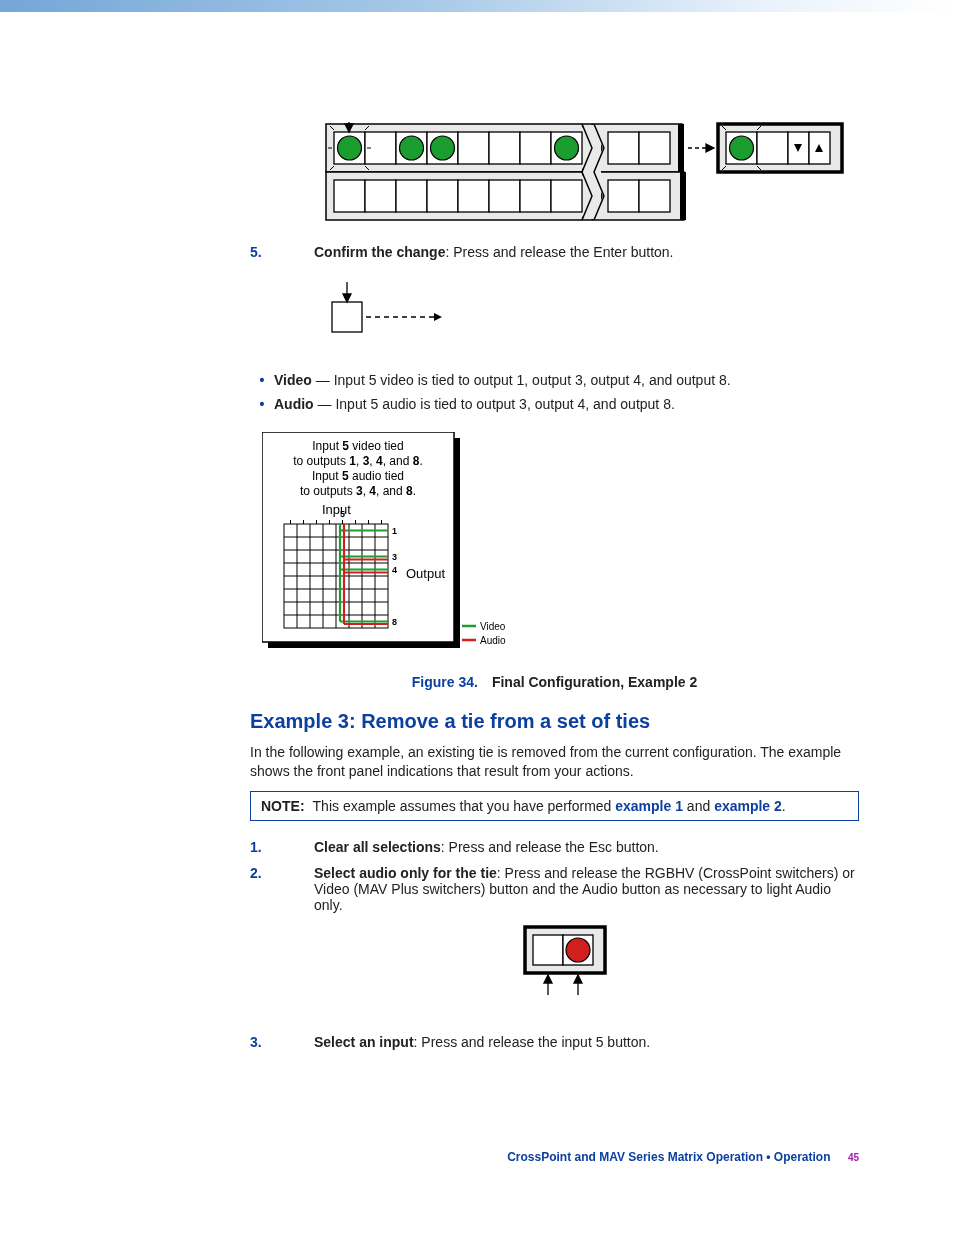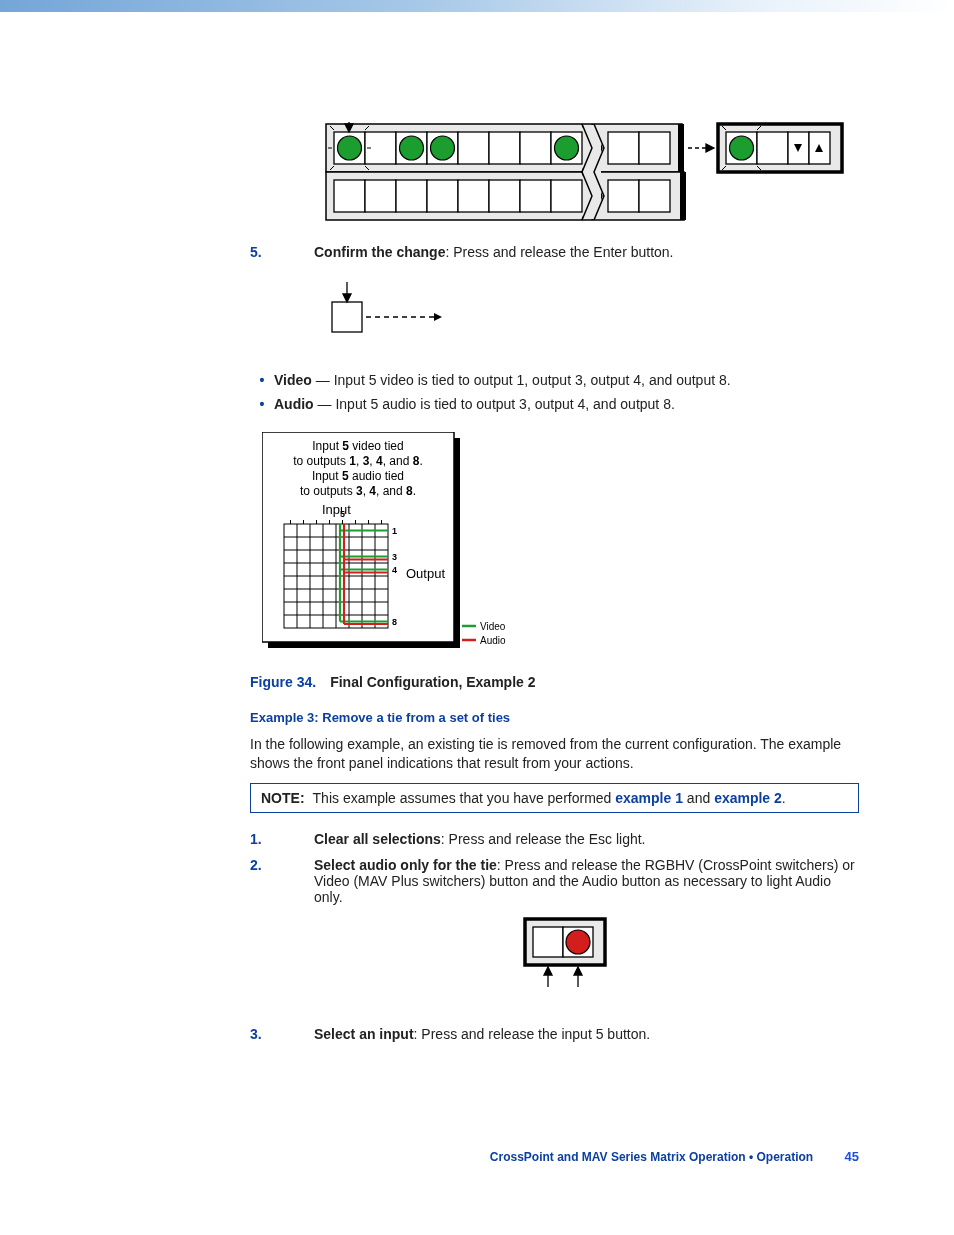--- a/index.html
+++ b/index.html
@@ -41,44 +41,45 @@
   .para { margin: 0 0 10px 0; line-height:1.35; }
   .bullet {
     display:flex;
     margin: 0 0 8px 0;
   }
   .bullet .dot {
     width:24px; flex:0 0 24px; text-align:center; color:#0b3fa0; font-weight:bold;
   }
   .figcap {
     margin: 8px 0 20px 0;
+    text-align: center;
   }
   .figcap .lbl { color:#0b3fa0; font-weight:bold; margin-right:14px;}
   .figcap .txt { font-weight:bold;}
   .h3 {
     color:#0b3fa0;
     font-weight:bold;
-    font-size:13px;
+    font-size:20px;
     margin: 2px 0 10px 0;
   }
   .note-box {
     border:1.5px solid #0b3fa0;
     padding:6px 10px;
     margin: 6px 0 18px 0;
   }
   .note-box .n { font-weight:bold; margin-right:8px;}
   .link { color:#0b3fa0; font-weight:bold; }
   .footer {
     position:absolute;
     bottom:28px;
     right:95px;
     font-size:12px;
   }
   .footer .ft { color:#0b3fa0; font-weight:bold; }
-  .footer .pg { color:#1d4ed8; font-weight:bold; margin-left:28px; font-size:13px;}
+  .footer .pg { color:#a21caf; font-weight:bold; margin-left:14px; font-size:10px;}
   .center { text-align:center; }
 </style>
 </head>
 <body>
 
 <div class="topbar"></div>
 
 <div class="page">
 
   <div class="fig">
@@ -292,21 +293,21 @@
   <div class="h3">Example 3: Remove a tie from a set of ties</div>
 
   <p class="para">In the following example, an existing tie is removed from the current configuration. The example shows the front panel indications that result from your actions.</p>
 
   <div class="note-box">
     <span class="n">NOTE:</span><span>This example assumes that you have performed </span><span class="link">example 1</span><span> and </span><span class="link">example 2</span><span>.</span>
   </div>
 
   <div class="ol-item">
     <div class="ol-num">1.</div>
-    <div class="ol-body"><span style="font-weight:bold">Clear all selections</span><span>: Press and release the Esc light.</span></div>
+    <div class="ol-body"><span style="font-weight:bold">Clear all selections</span><span>: Press and release the Esc button.</span></div>
   </div>
 
   <div class="ol-item">
     <div class="ol-num">2.</div>
     <div class="ol-body"><span style="font-weight:bold">Select audio only for the tie</span><span>: Press and release the RGBHV (CrossPoint switchers) or Video (MAV Plus switchers) button and the Audio button as necessary to light Audio only.</span></div>
   </div>
 
   <div class="center" style="margin:10px 0 30px 24px;">
     <svg width="92" height="78" viewBox="0 0 92 78">
       <rect x="4" y="4" width="80" height="46" fill="#e9e9e9" stroke="#000" stroke-width="3.5"></rect>

